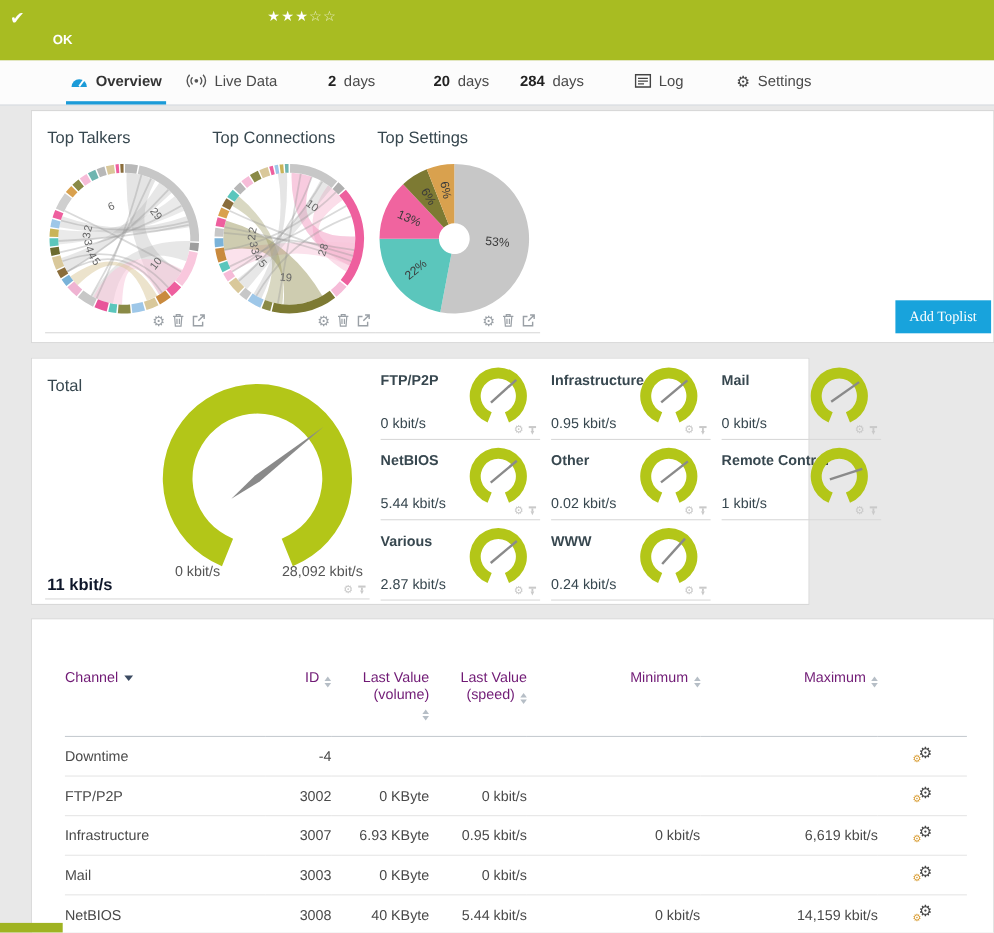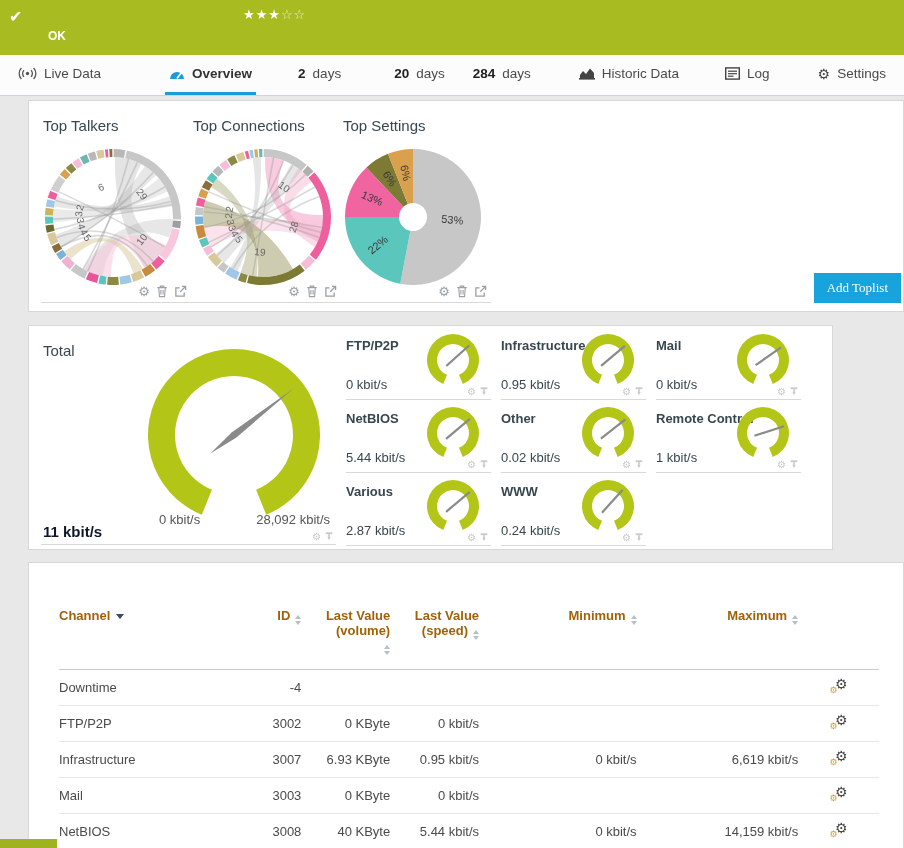--- a/index.html
+++ b/index.html
@@ -19,21 +19,21 @@
   .tabs{position:absolute;left:0;top:55px;width:904px;height:40px;background:#fcfcfc;border-bottom:1px solid #cfd4d9;display:flex;align-items:stretch;}
   .tab{display:flex;align-items:center;gap:7px;font-size:13.5px;color:#4a4a4a;cursor:pointer;padding:0 4px;border-bottom:3px solid transparent;box-sizing:border-box;}
   .tab .num{font-weight:bold;color:#222;}
   .tab.active{border-bottom-color:#1b9bd8;font-weight:bold;color:#333;}
   .tab .ticon{display:inline-flex;align-items:center;}
   .tab .gearglyph{font-size:14px;color:#444;line-height:1;}
 
   
   .card{position:absolute;background:#fff;border:1px solid #d8d8d8;box-sizing:border-box;}
   #card-toplists{left:28px;top:100px;width:876px;height:212px;}
-  #card-gauges{left:28px;top:325px;width:805px;height:225px;}
+  #card-gauges{left:28px;top:325px;width:708px;height:225px;}
   #card-table{left:28px;top:562px;width:876px;height:300px;}
 
   
   .panel{position:absolute;top:8px;width:150px;height:194px;border-bottom:1px solid #d9d9d9;box-sizing:border-box;}
   .panel .ptitle{position:absolute;left:2px;top:8px;font-size:15px;color:#37474f;}
   .panel svg.tchart{position:absolute;left:2px;top:38px;cursor:pointer;}
   .panel .picons{position:absolute;right:4px;bottom:4px;display:flex;gap:6px;align-items:center;}
   .picons .pic{cursor:pointer;display:inline-flex;color:#9aa0a6;}
   .picons .gearglyph{font-size:13px;line-height:1;color:#9aa0a6;}
   .addbtn{position:absolute;right:2px;bottom:8px;background:#18a3dc;color:#fff;border:none;font-size:13px;padding:7px 13px;cursor:pointer;font-family:Liberation Serif, serif;}
@@ -48,21 +48,21 @@
   .cicons{position:absolute;right:2px;bottom:2px;display:flex;gap:3px;align-items:center;}
   .cicons .gearglyph{font-size:10px;color:#c9c9c9;line-height:1;cursor:pointer;}
   .ggrid{position:absolute;left:317px;top:8px;display:grid;grid-template-columns:145px 145px 145px;grid-auto-rows:66px;column-gap:10px;row-gap:7px;}
   .gcell{position:relative;border-bottom:1px solid #d9d9d9;}
   .gcell .clabel{position:absolute;left:0;top:4px;font-size:13px;font-weight:bold;color:#37474f;}
   .gcell .cvalue{position:absolute;left:0;bottom:7px;font-size:13px;color:#37474f;}
   .gcell svg.smallgauge{position:absolute;left:78px;top:-2px;}
 
   
   #card-table table{border-collapse:collapse;margin:0 0 0 30px;width:820px;table-layout:fixed;font-size:13px;}
-  #card-table th{color:#a16207;font-weight:bold;text-align:right;vertical-align:top;padding:45px 0 14px 0;cursor:pointer;}
+  #card-table th{color:#701a75;font-weight:normal;text-align:right;vertical-align:top;padding:45px 0 14px 0;cursor:pointer;}
   #card-table th.chl{text-align:left;}
   #card-table thead tr{border-bottom:1px solid #c7ccd1;}
   #card-table td{padding:8px 0;color:#4a4a4a;}
   #card-table tbody tr{border-bottom:1px solid #e6e6e6;margin-left:13px;}
   td.num{text-align:right;}
   td.gearcol,th.gearcol{text-align:center;}
   .sort{display:inline-flex;flex-direction:column;gap:2px;margin-left:5px;vertical-align:1px;}
   .sort i{width:0;height:0;border-left:3.5px solid transparent;border-right:3.5px solid transparent;}
   .sort .up{border-bottom:4px solid #b6bec6;}
   .sort .dn{border-top:4px solid #b6bec6;}
@@ -78,58 +78,49 @@
 
 <div class="page">
 
   <div class="hdr">
     <span class="check">✔</span>
     <span class="stars"><span>★★★</span><span style="opacity:.75">☆☆</span></span>
     <span class="ok">OK</span>
   </div>
 
   <div class="tabs" id="tabbar">
+      <div class="tab active" style="margin-left: 60px;">
+        <span class="ticon">
+          <svg width="16" height="13" viewBox="0 0 16 13">
+            <path d="M1 12a7 7 0 0 1 14 0z" fill="#1b9bd8"></path>
+            <line x1="8" y1="11.5" x2="12.6" y2="5.2" stroke="#fff" stroke-width="1.7"></line>
+          </svg>
+        </span>
+        <span>Overview</span>
+      </div>
       <div class="tab" style="margin-left: 14px;">
         <span class="ticon">
           <svg width="19" height="13" viewBox="0 0 19 13">
             <circle cx="9.5" cy="6.5" r="1.7" fill="#555"></circle>
             <path d="M6 3.2a4.6 4.6 0 0 0 0 6.6M13 3.2a4.6 4.6 0 0 1 0 6.6M3.4 1a7.8 7.8 0 0 0 0 11M15.6 1a7.8 7.8 0 0 1 0 11" fill="none" stroke="#555" stroke-width="1.3"></path>
           </svg>
         </span>
         <span>Live Data</span>
       </div>
-      <div class="tab active" style="margin-left: 60px;">
-        <span class="ticon">
-          <svg width="16" height="13" viewBox="0 0 16 13">
-            <path d="M1 12a7 7 0 0 1 14 0z" fill="#1b9bd8"></path>
-            <line x1="8" y1="11.5" x2="12.6" y2="5.2" stroke="#fff" stroke-width="1.7"></line>
-          </svg>
-        </span>
-        <span>Overview</span>
-      </div>
       <div class="tab" style="margin-left: 38px;">
         <span class="num">2</span>
         <span>days</span>
       </div>
       <div class="tab" style="margin-left: 45px;">
         <span class="num">20</span>
         <span>days</span>
       </div>
       <div class="tab" style="margin-left: 20px;">
         <span class="num">284</span>
         <span>days</span>
-      </div>
-      <div class="tab" style="margin-left: 40px;">
-        <span class="ticon">
-          <svg width="16" height="13" viewBox="0 0 16 13">
-            <path d="M1 11V8l3-4 3 3 4-5.5 4 4.5v5z" fill="#444"></path>
-            <rect x="0" y="11" width="16" height="1.6" fill="#444"></rect>
-          </svg>
-        </span>
-        <span>Historic Data</span>
       </div>
       <div class="tab" style="margin-left: 38px;">
         <span class="ticon">
           <svg width="15" height="13" viewBox="0 0 15 13">
             <rect x="0.7" y="0.9" width="13.6" height="11.2" fill="none" stroke="#444" stroke-width="1.4"></rect>
             <line x1="3" y1="4.2" x2="12" y2="4.2" stroke="#444" stroke-width="1.2"></line>
             <line x1="3" y1="6.7" x2="12" y2="6.7" stroke="#444" stroke-width="1.2"></line>
             <line x1="3" y1="9.2" x2="8.5" y2="9.2" stroke="#444" stroke-width="1.2"></line>
           </svg>
         </span>

